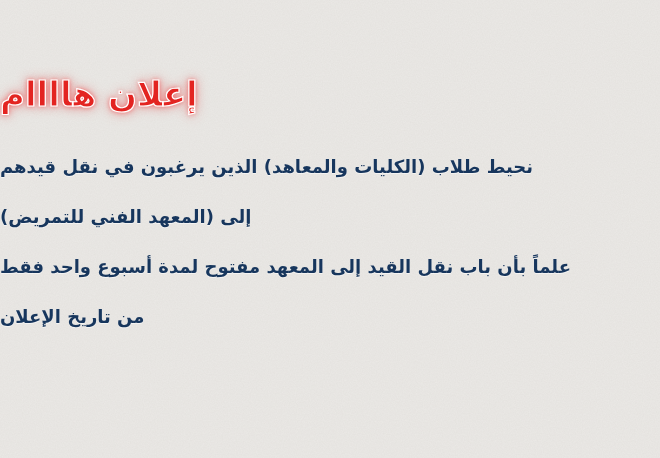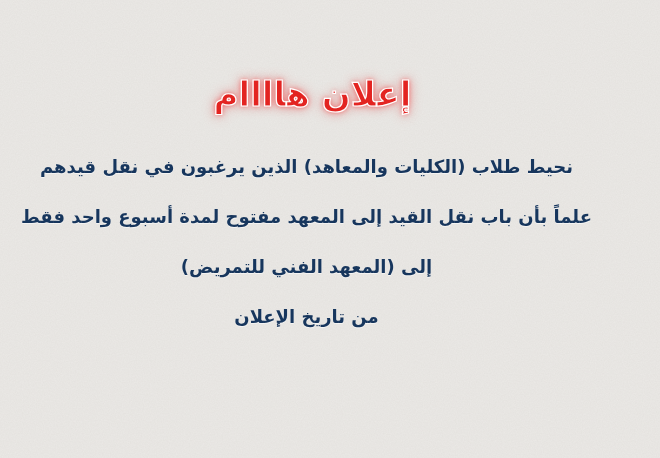--- a/index.html
+++ b/index.html
@@ -23,21 +23,21 @@
     display: block;
     pointer-events: none;
   }
   .content {
     position: absolute;
     top: 0;
     left: 0;
     width: 625px;
     height: 458px;
     direction: rtl;
-    text-align: center;
+    text-align: left;
   }
   .announcement-title {
     margin: 74px 0 40px 0;
     font-size: 34px;
     line-height: 40px;
     font-weight: bold;
     color: #e32421;
     -webkit-text-stroke: 1.2px #ffffff;
     text-shadow:
       0 0 1px #ffffff,
@@ -68,18 +68,18 @@
   </filter>
   <rect x="0" y="0" width="660" height="458" filter="url(#paperNoise)" opacity="0.55"></rect>
 </svg>
 
 <div class="content">
 
   <div class="announcement-title" style="color: rgb(227, 36, 33);">إعلان هاااام</div>
 
   <div class="announcement-body">
     <p style="color: rgb(23, 54, 93);">نحيط طلاب (الكليات والمعاهد) الذين يرغبون في نقل قيدهم</p>
+    <p style="color: rgb(23, 54, 93);">إلى (المعهد الفني للتمريض)</p>
     <p style="color: rgb(23, 54, 93);">علماً بأن باب نقل القيد إلى المعهد مفتوح لمدة أسبوع واحد فقط</p>
-    <p style="color: rgb(23, 54, 93);">إلى (المعهد الفني للتمريض)</p>
     <p style="color: rgb(23, 54, 93);">من تاريخ الإعلان</p>
   </div>
 
 </div>
 
 </body></html>

